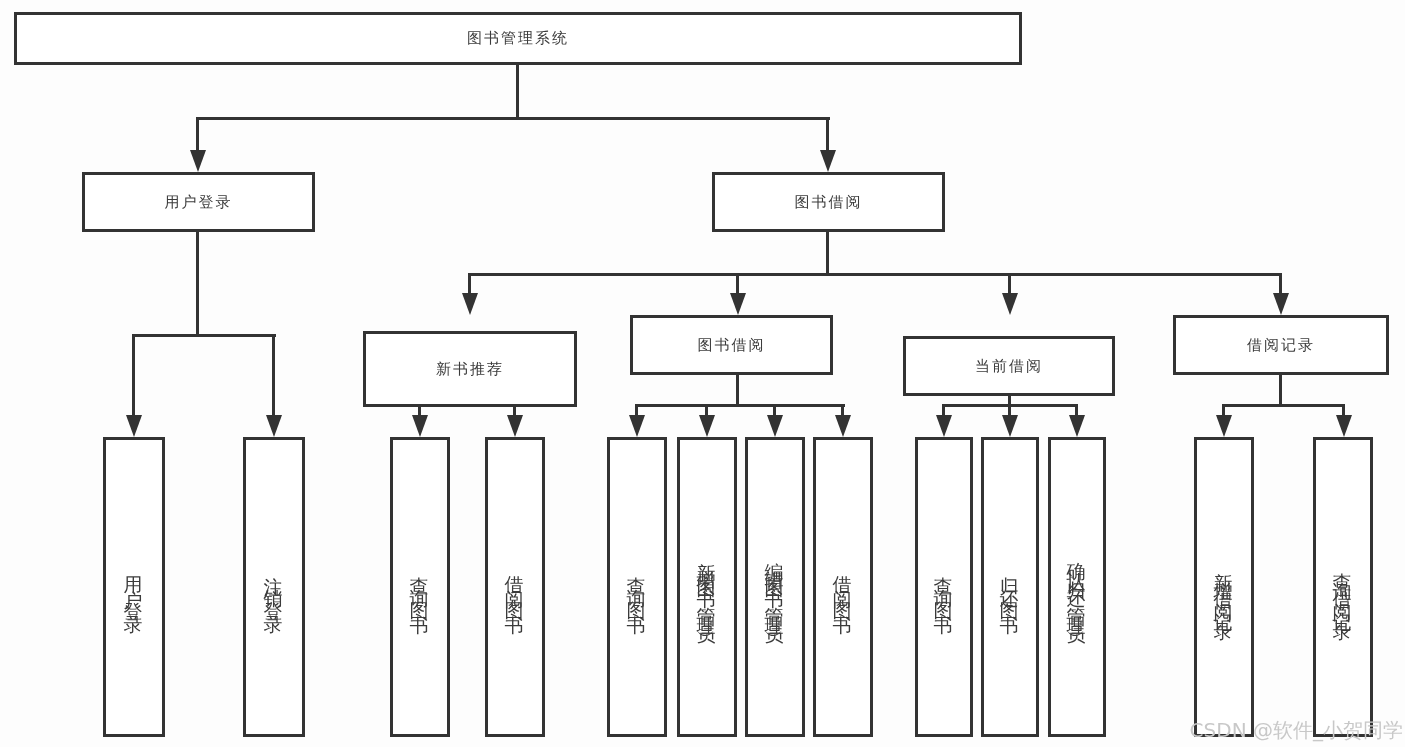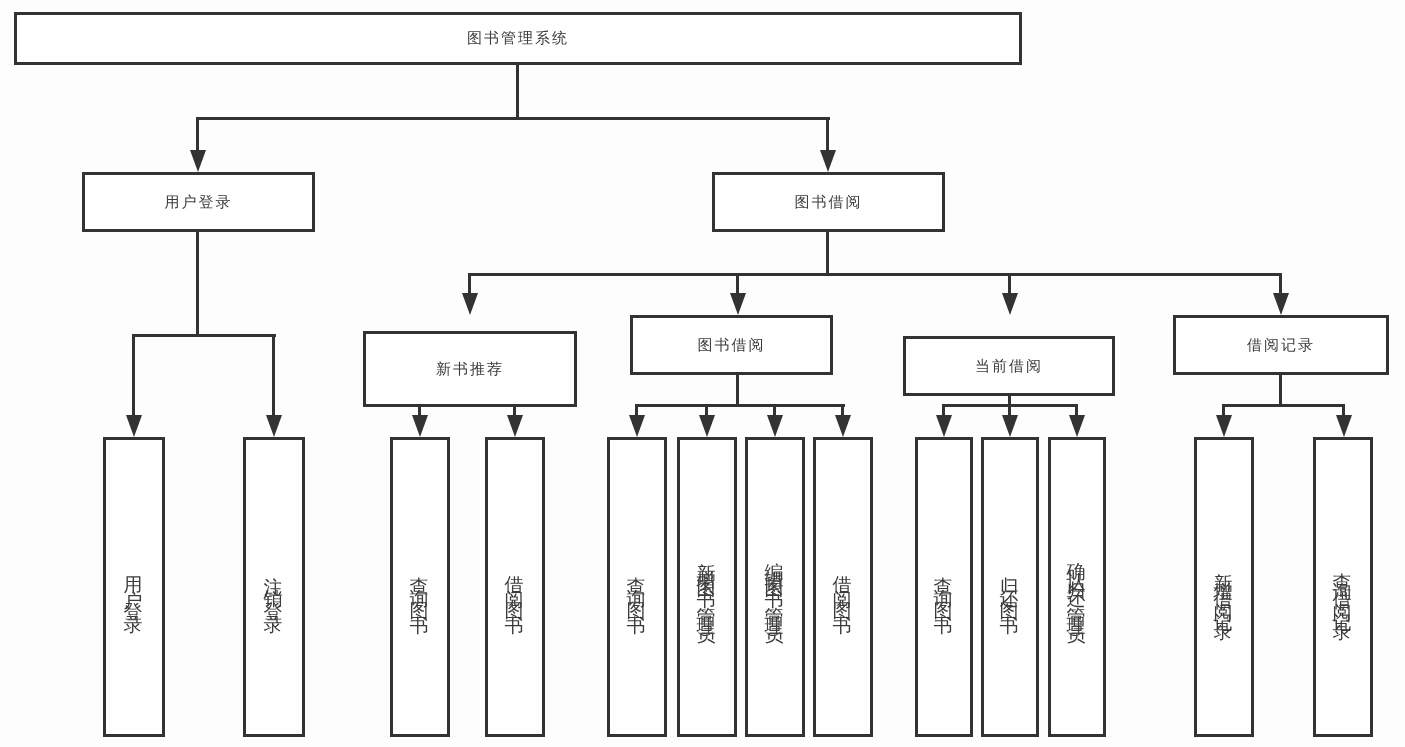--- a/index.html
+++ b/index.html
@@ -136,14 +136,15 @@
   <div class="node leaf" style="left:745px; width:60px; letter-spacing:9px;">编辑图书（管理员）</div>
   <div class="node leaf" style="left:813px; width:60px;">借阅图书</div>
 
   <div class="node leaf" style="left:915px; width:58px;">查询图书</div>
   <div class="node leaf" style="left:981px; width:58px;">归还图书</div>
   <div class="node leaf" style="left:1048px; width:58px; letter-spacing:9px;">确认归还（管理员）</div>
 
   <div class="node leaf" style="left:1194px; width:60px; letter-spacing:10px;">新增借阅记录</div>
   <div class="node leaf" style="left:1313px; width:60px; letter-spacing:10px;">查询借阅记录</div>
 
+  <div class="watermark">CSDN @软件_小贺同学</div>
 
 </div>
 
 </body></html>

